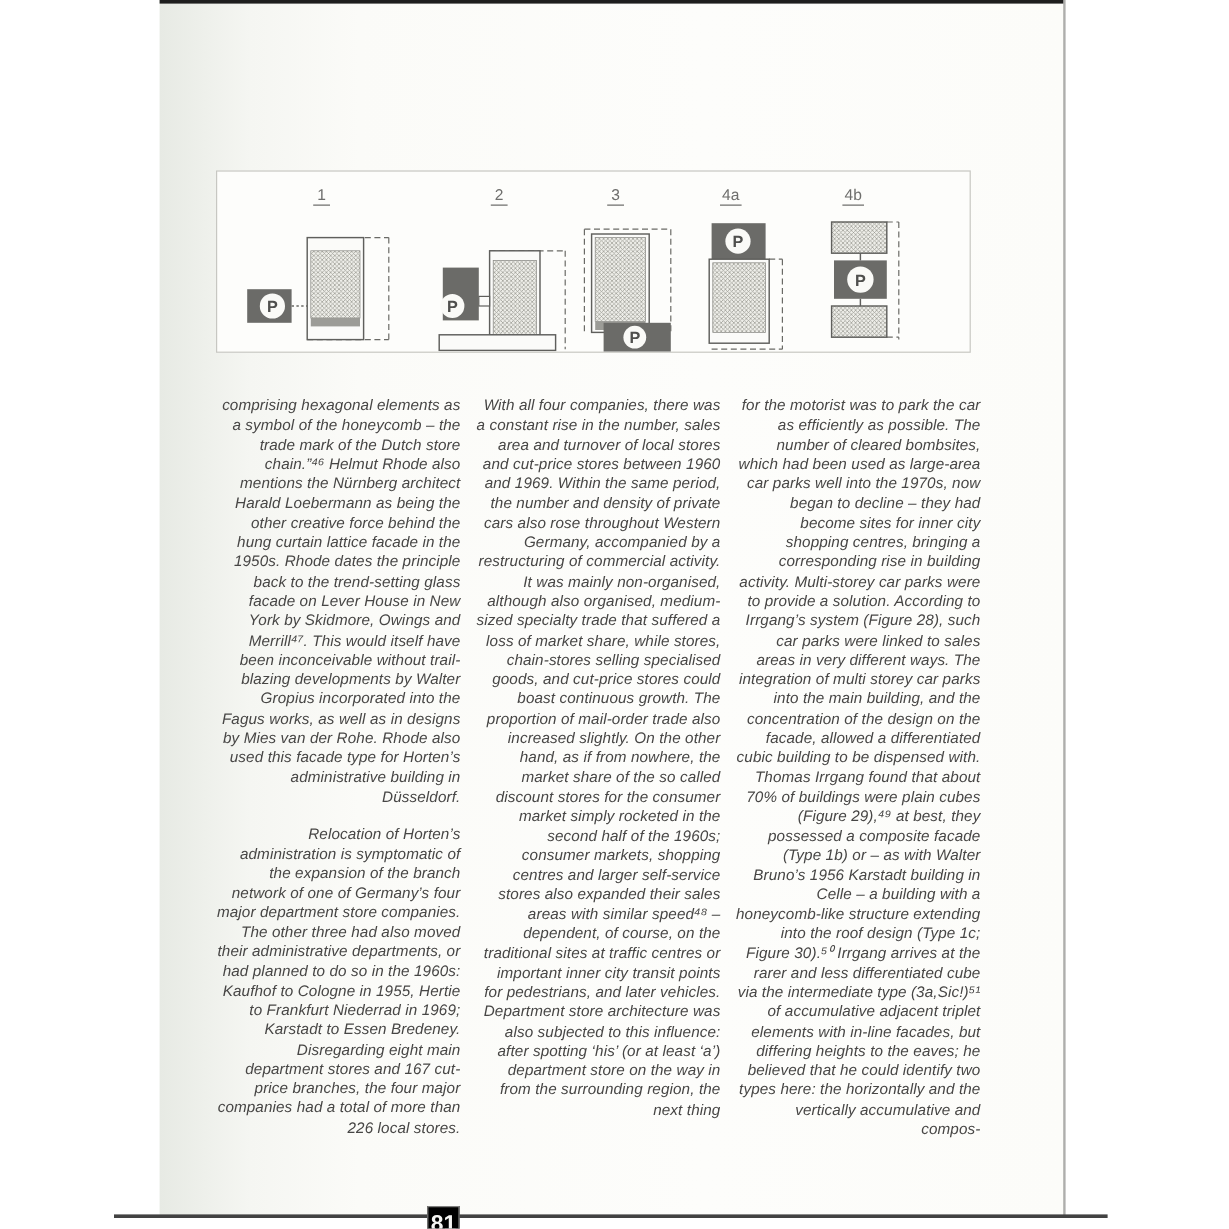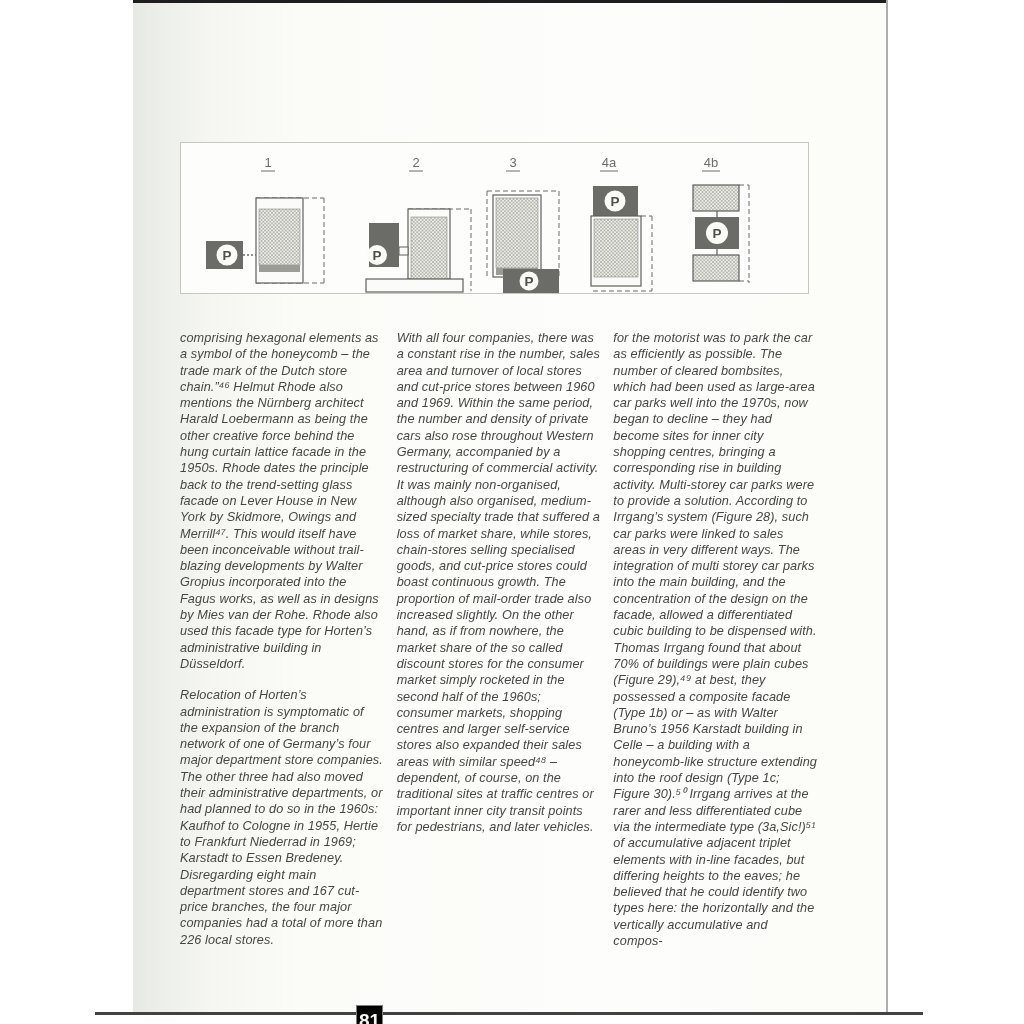--- a/index.html
+++ b/index.html
@@ -10,21 +10,21 @@
   .top-edge{position:absolute;left:133px;top:0;width:754px;height:3px;background:#1e1e1e;}
   .right-edge{position:absolute;left:886px;top:0;width:2px;height:1014px;background:#aeaeac;}
   .bottom-edge{position:absolute;left:95px;top:1012px;width:828px;height:3px;background:#424242;}
 
   .figure-box{position:absolute;left:180px;top:142px;width:627px;height:150px;
               border:1px solid #c7c7c2;background:#fdfdfb;}
   .caption{position:absolute;left:181px;top:297px;width:500px;
            font-size:11px;color:#5c5c5a;letter-spacing:.2px;}
 
   .text-cols{position:absolute;left:180px;top:330px;width:637px;display:flex;gap:13px;}
-  .col{flex:1;min-width:0;}
+  .col{flex:1;min-width:0;text-align:right;}
   .col p{margin:0;font-style:italic;font-size:12.7px;line-height:16.3px;
          color:#474645;letter-spacing:.1px;}
   .col p.gap{margin-top:15px;}
 
   .page-num{position:absolute;left:356px;top:967px;width:27px;height:32px;
             background:#000000;color:#f6f6f4;font-size:19px;font-weight:bold;
             display:flex;align-items:center;justify-content:center;
             box-shadow:inset 0 0 0 1px #7f7f7e;margin-top:38px;}
 
   svg text.dlabel{fill:#6e6e6c;font-size:13px;font-family:"Liberation Sans",sans-serif;}
@@ -113,20 +113,21 @@
   </div>
 
 
   <div class="text-cols">
     <div class="col">
       <p>comprising hexagonal elements as a symbol of the honeycomb – the trade mark of the Dutch store chain.”⁴⁶ Helmut Rhode also mentions the Nürnberg architect Harald Loebermann as being the other creative force behind the hung curtain lattice facade in the 1950s. Rhode dates the principle back to the trend-setting glass facade on Lever House in New York by Skidmore, Owings and Merrill⁴⁷. This would itself have been inconceivable without trail-blazing developments by Walter Gropius incorporated into the Fagus works, as well as in designs by Mies van der Rohe. Rhode also used this facade type for Horten’s administrative building in Düsseldorf.</p>
       <p class="gap">Relocation of Horten’s administration is symptomatic of the expansion of the branch network of one of Germany’s four major department store companies. The other three had also moved their administrative departments, or had planned to do so in the 1960s: Kaufhof to Cologne in 1955, Hertie to Frankfurt Niederrad in 1969; Karstadt to Essen Bredeney. Disregarding eight main department stores and 167 cut-price branches, the four major companies had a total of more than 226 local stores.</p>
     </div>
     <div class="col">
       <p>With all four companies, there was a constant rise in the number, sales area and turnover of local stores and cut-price stores between 1960 and 1969. Within the same period, the number and density of private cars also rose throughout Western Germany, accompanied by a restructuring of commercial activity. It was mainly non-organised, although also organised, medium-sized specialty trade that suffered a loss of market share, while stores, chain-stores selling specialised goods, and cut-price stores could boast continuous growth. The proportion of mail-order trade also increased slightly. On the other hand, as if from nowhere, the market share of the so called discount stores for the consumer market simply rocketed in the second half of the 1960s; consumer markets, shopping centres and larger self-service stores also expanded their sales areas with similar speed⁴⁸ – dependent, of course, on the traditional sites at traffic centres or important inner city transit points for pedestrians, and later vehicles.</p>
+      <p>Department store architecture was also subjected to this influence: after spotting ‘his’ (or at least ‘a’) department store on the way in from the surrounding region, the next thing</p>
     </div>
     <div class="col">
       <p>for the motorist was to park the car as efficiently as possible. The number of cleared bombsites, which had been used as large-area car parks well into the 1970s, now began to decline – they had become sites for inner city shopping centres, bringing a corresponding rise in building activity. Multi-storey car parks were to provide a solution. According to Irrgang’s system (Figure 28), such car parks were linked to sales areas in very different ways. The integration of multi storey car parks into the main building, and the concentration of the design on the facade, allowed a differentiated cubic building to be dispensed with. Thomas Irrgang found that about 70% of buildings were plain cubes (Figure 29),⁴⁹ at best, they possessed a composite facade (Type 1b) or – as with Walter Bruno’s 1956 Karstadt building in Celle – a building with a honeycomb-like structure extending into the roof design (Type 1c; Figure 30).⁵⁰ Irrgang arrives at the rarer and less differentiated cube via the intermediate type (3a,Sic!)⁵¹ of accumulative adjacent triplet elements with in-line facades, but differing heights to the eaves; he believed that he could identify two types here: the horizontally and the vertically accumulative and compos-</p>
     </div>
   </div>
 
   <div class="page-num">81</div>
 </div>
 
 </body></html>

